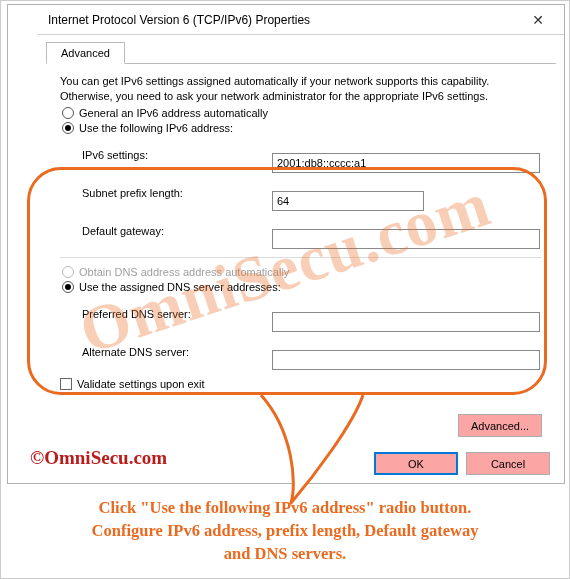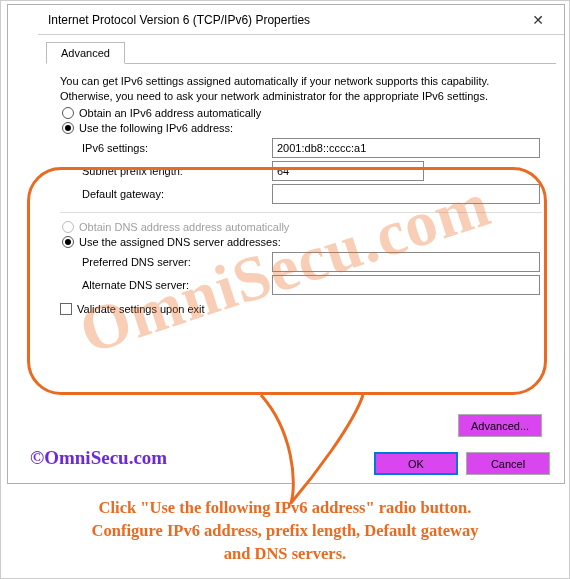--- a/index.html
+++ b/index.html
@@ -100,20 +100,21 @@
     width: 190px;
     font-size: 11px;
   }
   .field-input {
     flex: 0 0 268px;
     height: 20px;
     border: 1px solid #888;
     background: #fff;
     padding: 0 4px;
     font: inherit;
+    margin-top: 15px;
   }
   .field-input.short { flex: 0 0 50px; }
 
   .sep { border-top: 1px solid #ddd; margin: 8px 0 8px 0; }
 
   .checkbox-row {
     display:flex; align-items:center; gap:5px; margin-top:2px;
   }
   .checkbox {
     width:12px;height:12px;border:1px solid #666;background:#fff;
@@ -121,37 +122,37 @@
 
   .footer {
     position:absolute; left:0; right:0; bottom:0;
     padding: 8px 14px;
     display:flex; justify-content:flex-end; gap:8px;
     align-items:center;
   }
   .btn {
     min-width: 84px; height: 23px;
     border: 1px solid #adadad;
-    background: #d946ef;
+    background: #fca5a5;
     font: inherit;
     display:inline-flex;align-items:center;justify-content:center;
     padding: 0 10px;
   }
   .btn.primary {
     border: 2px solid #0078d7;
   }
   .btn.adv { position:absolute; right:22px; bottom:46px; }
 
   .copyright {
     position:absolute;
     left: 22px; bottom: 14px;
     font-size: 19px;
     font-weight: bold;
     font-family: "Times New Roman", serif;
-    color:#6d28d9;
+    color:#b91c1c;
   }
 
   
   .ann-ring {
     position:absolute;
     left: 26px; top: 166px;
     width: 520px; height: 228px;
     border: 3px solid #ea6a20;
     border-radius: 34px;
     pointer-events: none;
@@ -208,21 +209,21 @@
         <span>Advanced</span>
       </div>
   </div>
 
   <div class="body">
 
     <div class="desc">You can get IPv6 settings assigned automatically if your network supports this capability. Otherwise, you need to ask your network administrator for the appropriate IPv6 settings.</div>
 
     <div class="radio-row">
       <span class="radio"></span>
-      <span class="radio-label">Obtain an IPv6 address automatically</span>
+      <span class="radio-label">General an IPv6 address automatically</span>
     </div>
     <div class="radio-row">
       <span class="radio checked"></span>
       <span class="radio-label">Use the following IPv6 address:</span>
     </div>
     <div class="block">
       <div class="field-row">
         <span class="field-label">IPv6 settings:</span>
         <input class="field-input" value="2001:db8::cccc:a1" style="">
       </div>

